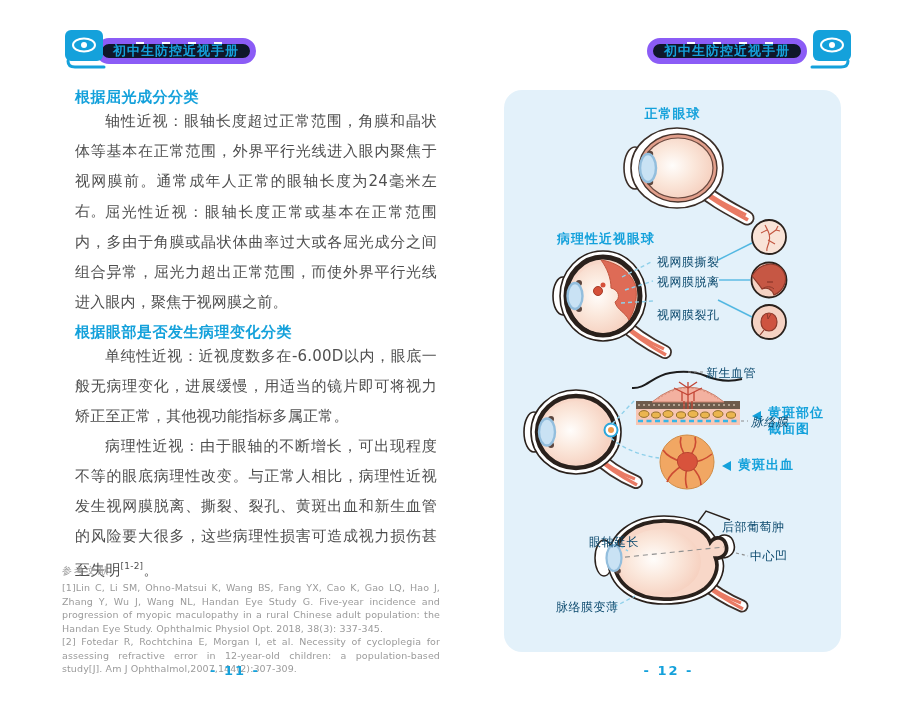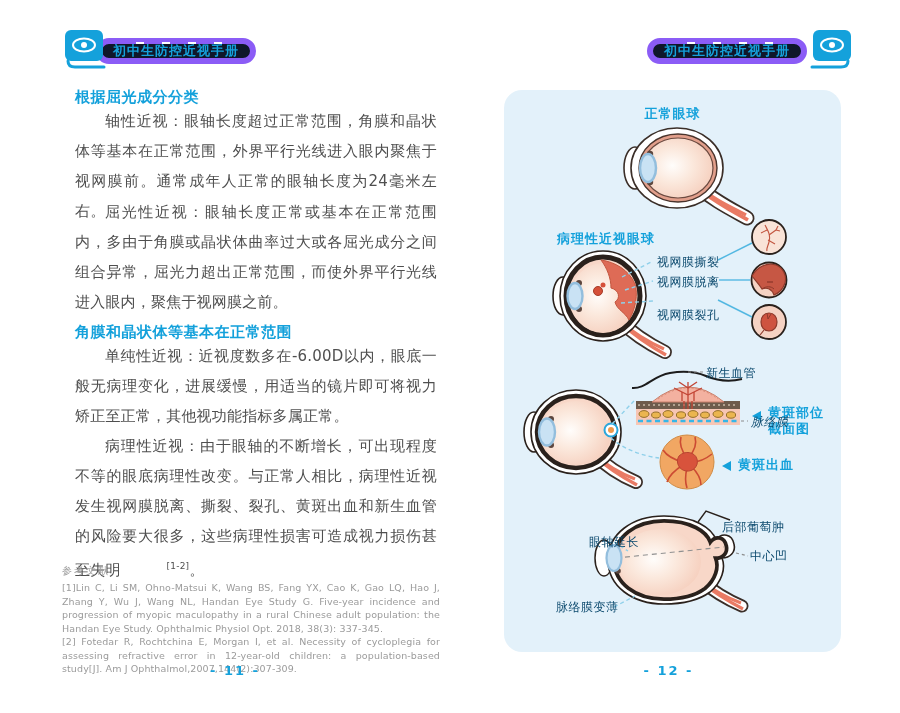--- a/index.html
+++ b/index.html
@@ -18,21 +18,21 @@
   .pill::before {
     content:""; position:absolute; top:-2px; left:16px; right:16px; height:2px;
     background:repeating-linear-gradient(90deg, rgba(255,255,255,0) 0 18px, #ffffff 18px 26px);
   }
   
   .heading { position:absolute; font-size:15px; font-weight:bold; color:#14A1DB; letter-spacing:0.5px;text-align:right; }
   .para {
     position:absolute; left:75px; width:362px; font-size:15px; line-height:30px;
     color:#4F4F4F; text-align:justify; text-indent:2em; letter-spacing:0.2px;
   }
-  .para sup { font-size:9px; color:#4F4F4F;margin-left:46px; }
+  .para sup { font-size:9px; color:#4F4F4F; }
   .refs { position:absolute; left:62px; top:564px; width:378px; color:#9B9B9B; }
   .ref-title { font-size:10px; letter-spacing:2px; margin-bottom:3px; }
   .ref-item { font-size:9.5px; line-height:13.5px; text-align:justify; letter-spacing:0.1px; }
   .pagenum {
     position:absolute; font-size:13px; font-weight:bold; color:#14A1DB;
     letter-spacing:2px; text-align:center;
   }
   
   .panel {
     position:absolute; left:504px; top:90px; width:337px; height:562px;
@@ -62,21 +62,21 @@
     <circle cx="24" cy="17" r="3" fill="#ffffff"></circle>
   </svg>
   <div class="pill" style="left:96px;top:38px;width:160px;">
     <span>初中生防控近视手册</span>
   </div>
 
   <div class="heading" style="left:75px;top:88px;">根据屈光成分分类</div>
   <div class="para" style="top:106px;">轴性近视：眼轴长度超过正常范围，角膜和晶状体等基本在正常范围，外界平行光线进入眼内聚焦于视网膜前。通常成年人正常的眼轴长度为24毫米左右。</div>
   <div class="para" style="top:197px;">屈光性近视：眼轴长度正常或基本在正常范围内，多由于角膜或晶状体曲率过大或各屈光成分之间组合异常，屈光力超出正常范围，而使外界平行光线进入眼内，聚焦于视网膜之前。</div>
 
-  <div class="heading" style="left:75px;top:323px;">角膜和晶状体等基本在正常范围</div>
+  <div class="heading" style="left:75px;top:323px;">根据眼部是否发生病理变化分类</div>
   <div class="para" style="top:341px;">单纯性近视：近视度数多在-6.00D以内，眼底一般无病理变化，进展缓慢，用适当的镜片即可将视力矫正至正常，其他视功能指标多属正常。</div>
   <div class="para" style="top:431px;"><span>病理性近视：由于眼轴的不断增长，可出现程度不等的眼底病理性改变。与正常人相比，病理性近视发生视网膜脱离、撕裂、裂孔、黄斑出血和新生血管的风险要大很多，这些病理性损害可造成视力损伤甚至失明</span><sup>[1-2]</sup><span>。</span></div>
 
   <div class="refs">
     <div class="ref-title">参考文献</div>
     <div class="ref-item">[1]Lin C, Li SM, Ohno-Matsui K, Wang BS, Fang YX, Cao K, Gao LQ, Hao J, Zhang Y, Wu J, Wang NL, Handan Eye Study G. Five-year incidence and progression of myopic maculopathy in a rural Chinese adult population: the Handan Eye Study. Ophthalmic Physiol Opt. 2018, 38(3): 337-345.</div>
     <div class="ref-item">[2] Fotedar R, Rochtchina E, Morgan I, et al. Necessity of cycloplegia for assessing refractive error in 12-year-old children: a population-based study[J]. Am J Ophthalmol,2007,144(2):307-309.</div>
   </div>
 
   <div class="pagenum" style="left:75px;top:663px;width:320px;">- 11 -</div>

